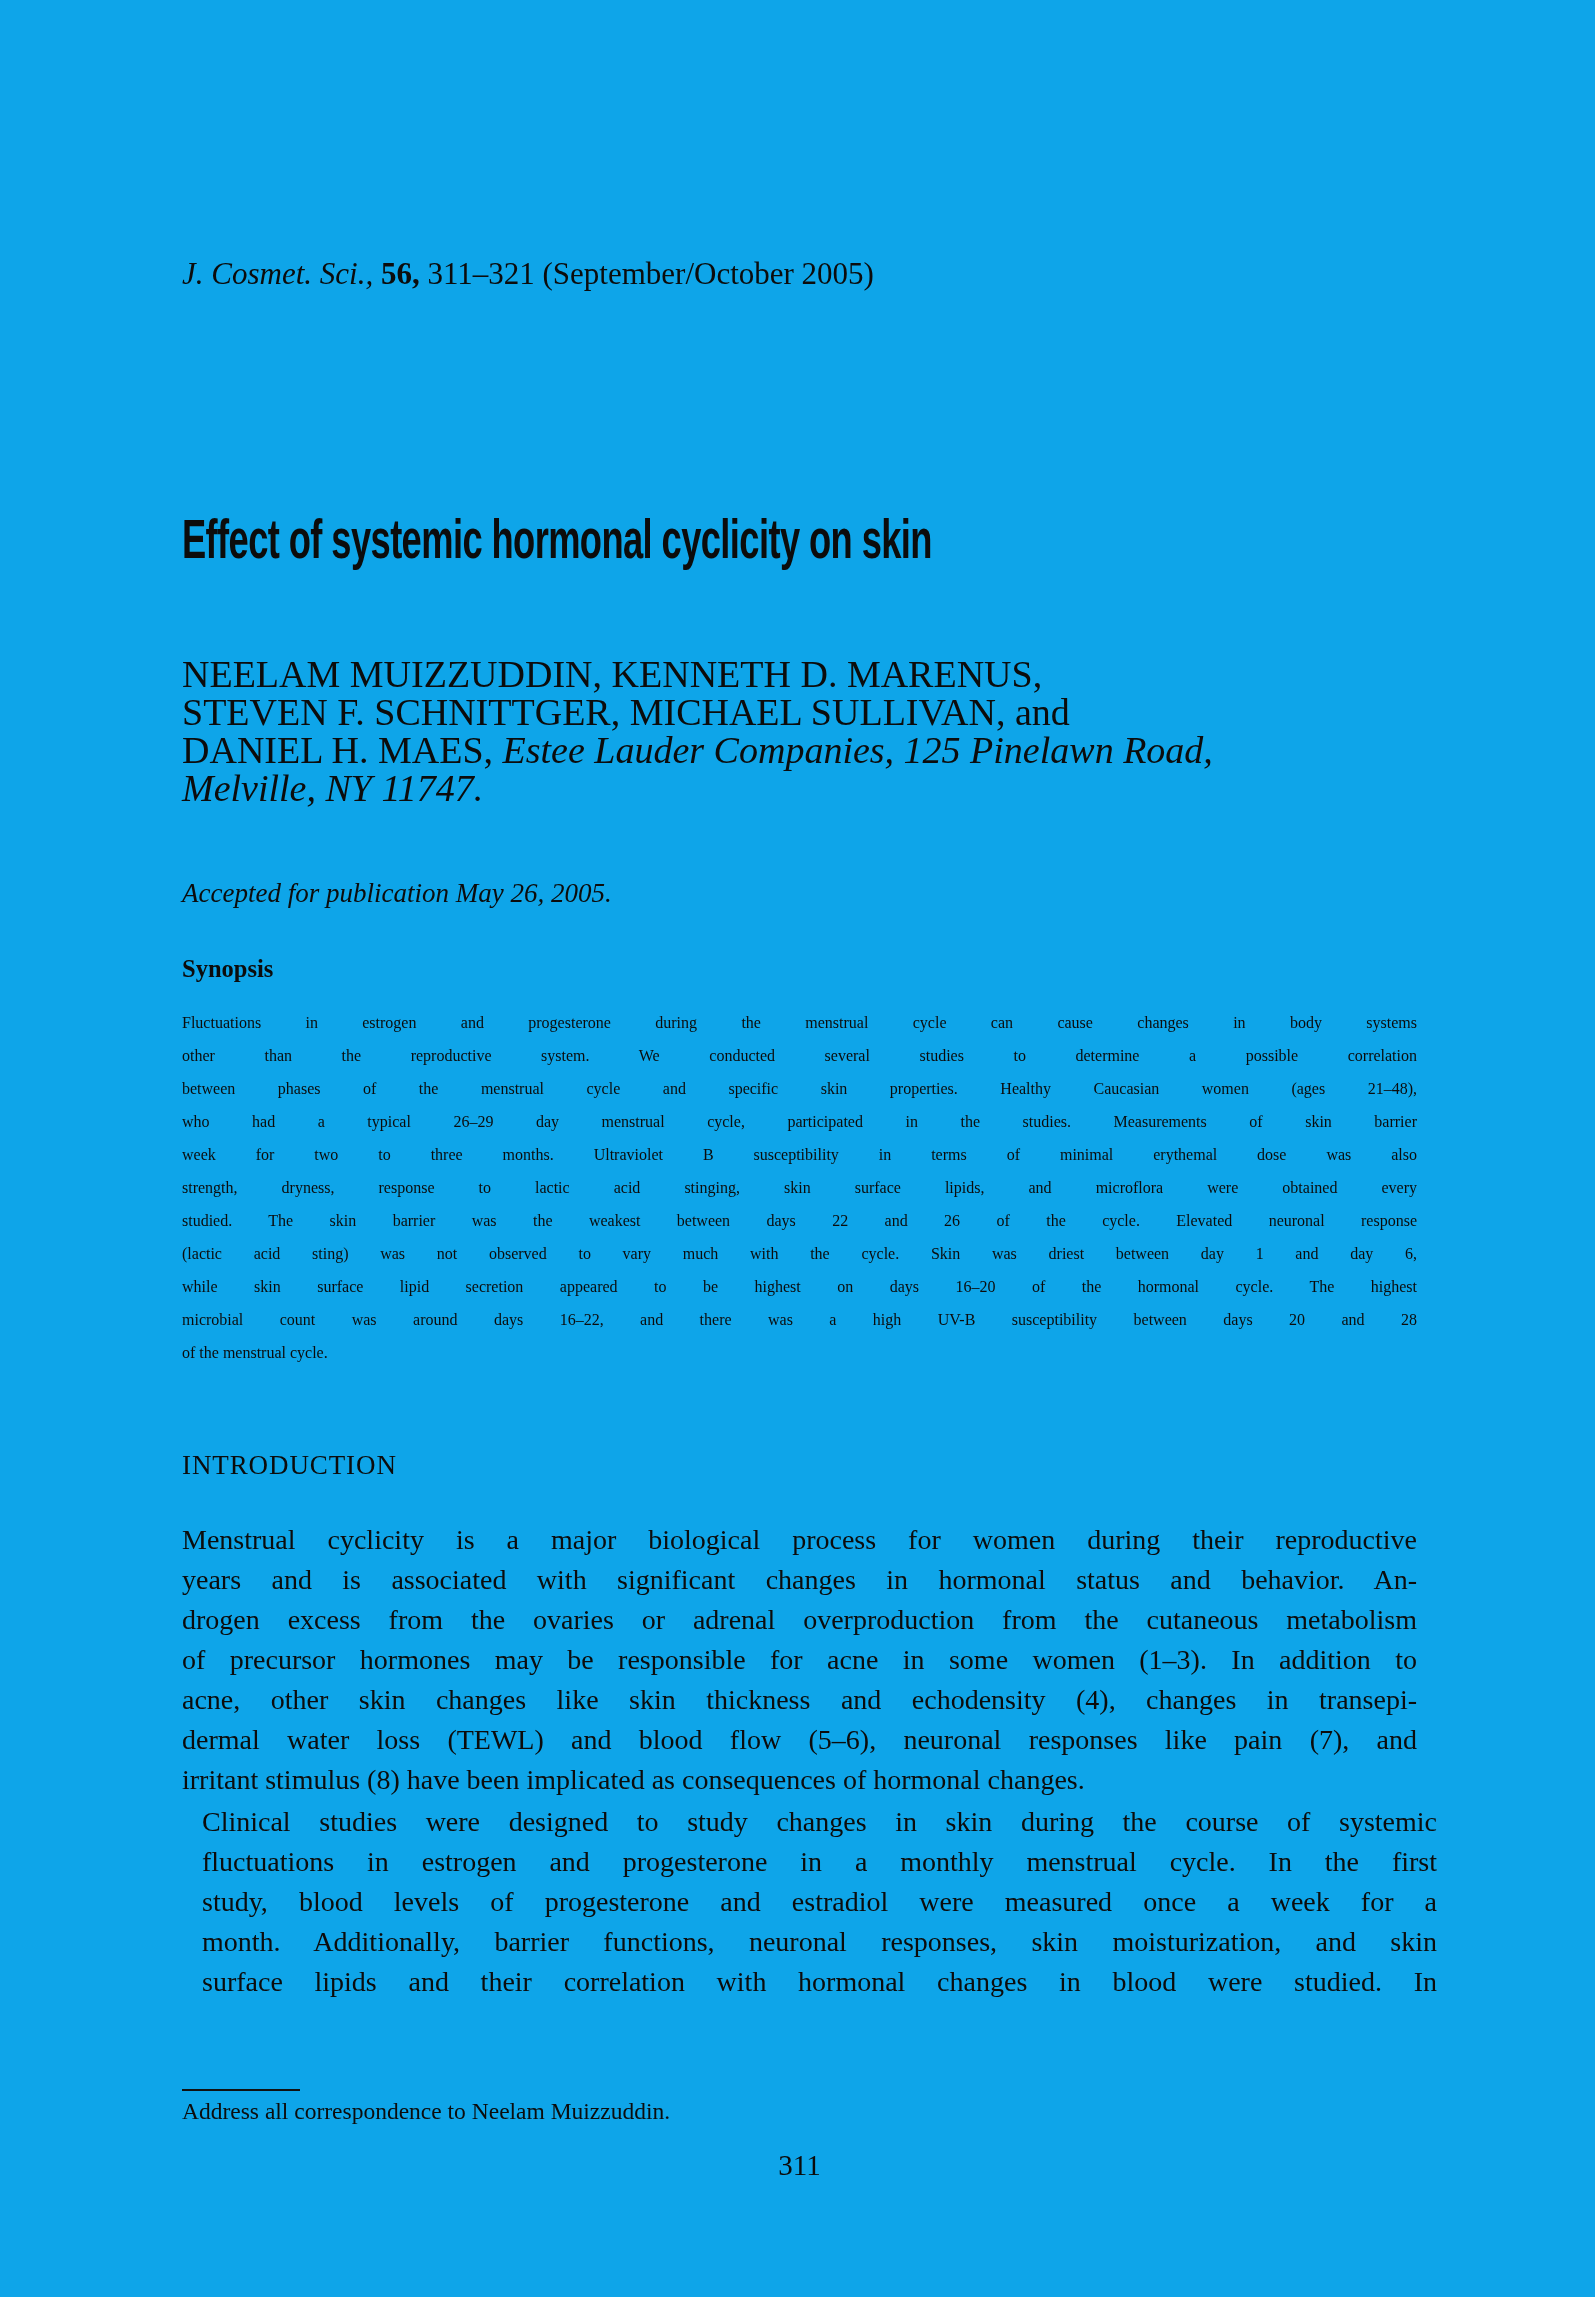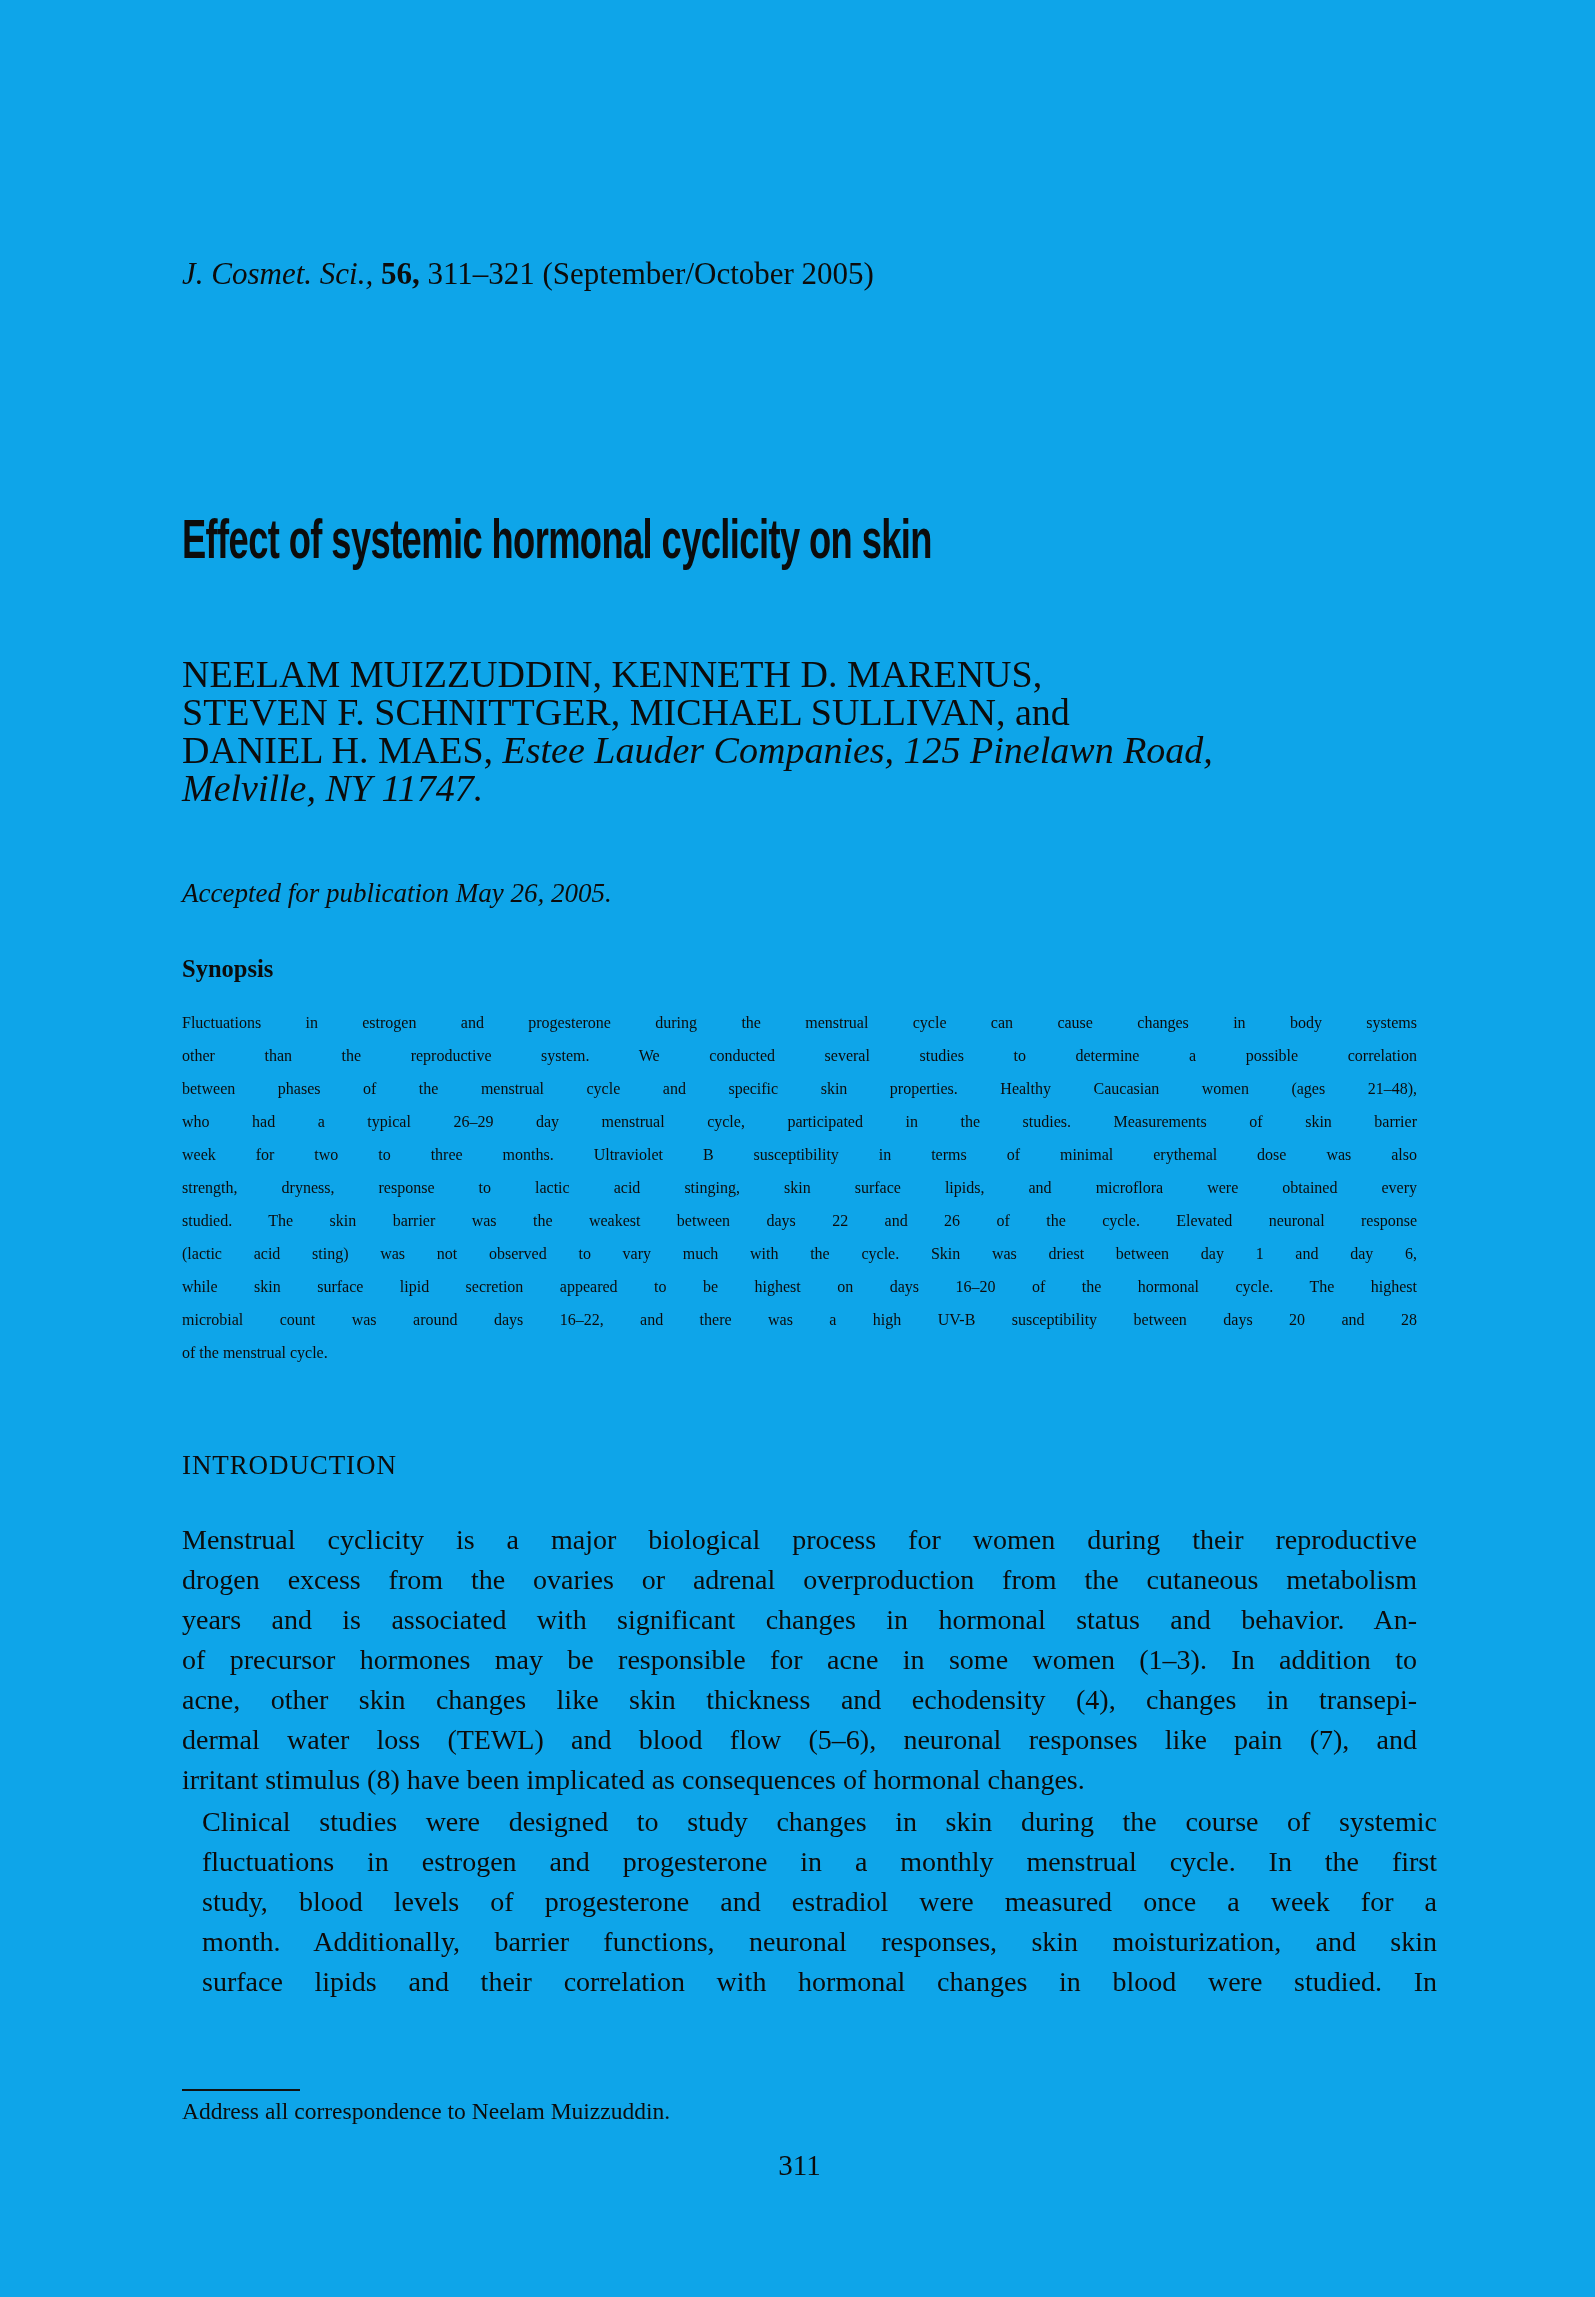--- a/index.html
+++ b/index.html
@@ -120,22 +120,22 @@
       <div class="jl">(lactic acid sting) was not observed to vary much with the cycle. Skin was driest between day 1 and day 6,</div>
       <div class="jl">while skin surface lipid secretion appeared to be highest on days 16–20 of the hormonal cycle. The highest</div>
       <div class="jl">microbial count was around days 16–22, and there was a high UV-B susceptibility between days 20 and 28</div>
       <div class="jl jl-end">of the menstrual cycle.</div>
     </div>
 
     <div class="block intro-head">INTRODUCTION</div>
 
     <div class="block para1">
       <div class="jl">Menstrual cyclicity is a major biological process for women during their reproductive</div>
+      <div class="jl">years and is associated with significant changes in hormonal status and behavior. An-</div>
       <div class="jl">drogen excess from the ovaries or adrenal overproduction from the cutaneous metabolism</div>
-      <div class="jl">years and is associated with significant changes in hormonal status and behavior. An-</div>
       <div class="jl">of precursor hormones may be responsible for acne in some women (1–3). In addition to</div>
       <div class="jl">acne, other skin changes like skin thickness and echodensity (4), changes in transepi-</div>
       <div class="jl">dermal water loss (TEWL) and blood flow (5–6), neuronal responses like pain (7), and</div>
       <div class="jl jl-end">irritant stimulus (8) have been implicated as consequences of hormonal changes.</div>
     </div>
 
     <div class="block para2">
       <div class="jl">Clinical studies were designed to study changes in skin during the course of systemic</div>
       <div class="jl">fluctuations in estrogen and progesterone in a monthly menstrual cycle. In the first</div>
       <div class="jl">study, blood levels of progesterone and estradiol were measured once a week for a</div>

